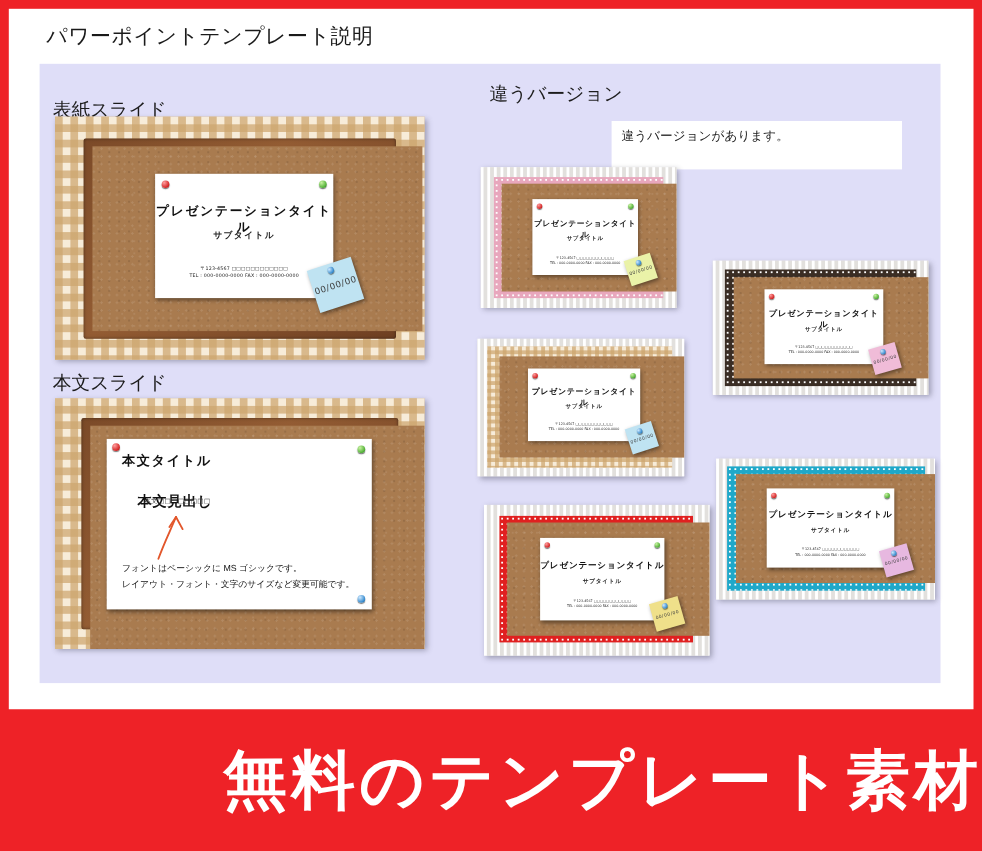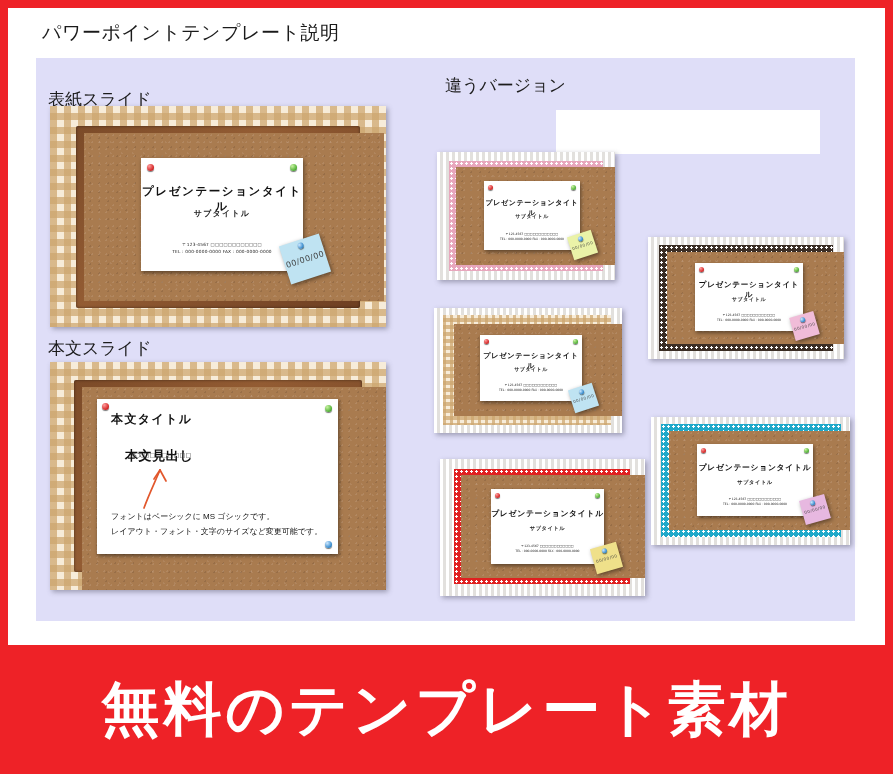--- a/index.html
+++ b/index.html
@@ -117,21 +117,21 @@
   
   .bd-title{position:absolute;font-weight:bold;color:#111;}
   .bd-head{position:absolute;font-weight:bold;color:#111;}
   .bd-txt{position:absolute;color:#333;}
   .bd-note{position:absolute;color:#111;line-height:1.55;}
 
   
   #banner{
     position:absolute;left:0;top:645px;width:893px;height:129px;
     background:#ee2227;
-    display:flex;align-items:center;justify-content:center;
+    display:flex;align-items:center;justify-content:flex-end;
   }
   #banner-text{
     color:#fff;font-size:58px;font-weight:bold;letter-spacing:4px;
     font-family:"DejaVu Sans",sans-serif;
   }
   .tiny{font-family:"DejaVu Sans",sans-serif;}
 </style>
 </head>
 <body>
 
@@ -139,20 +139,21 @@
 
 <div id="page-title">パワーポイントテンプレート説明</div>
 
 <div id="lav-panel"></div>
 
 <div class="sec-label" style="left:48px;top:88px;">表紙スライド</div>
 <div class="sec-label" style="left:48px;top:337px;">本文スライド</div>
 <div class="sec-label" style="left:445px;top:74px;">違うバージョン</div>
 
 <div id="callout">
+  <div>違うバージョンがあります。</div>
 </div>
 
 <div class="slide pat-gingham" style="left:50px;top:106px;width:336px;height:221px;">
   <div class="woodframe" style="position:absolute;left:26px;top:20px;width:284px;height:182px;border-radius:2px;">
     <div class="cork" style="position:absolute;left:8px;top:7px;width:268px;height:168px;">
 
       <div class="card" style="left:57px;top:25px;width:162px;height:113px;">
         <div class="pin red" style="left:6px;top:6px;"></div>
         <div class="pin green" style="right:6px;top:6px;"></div>
 

